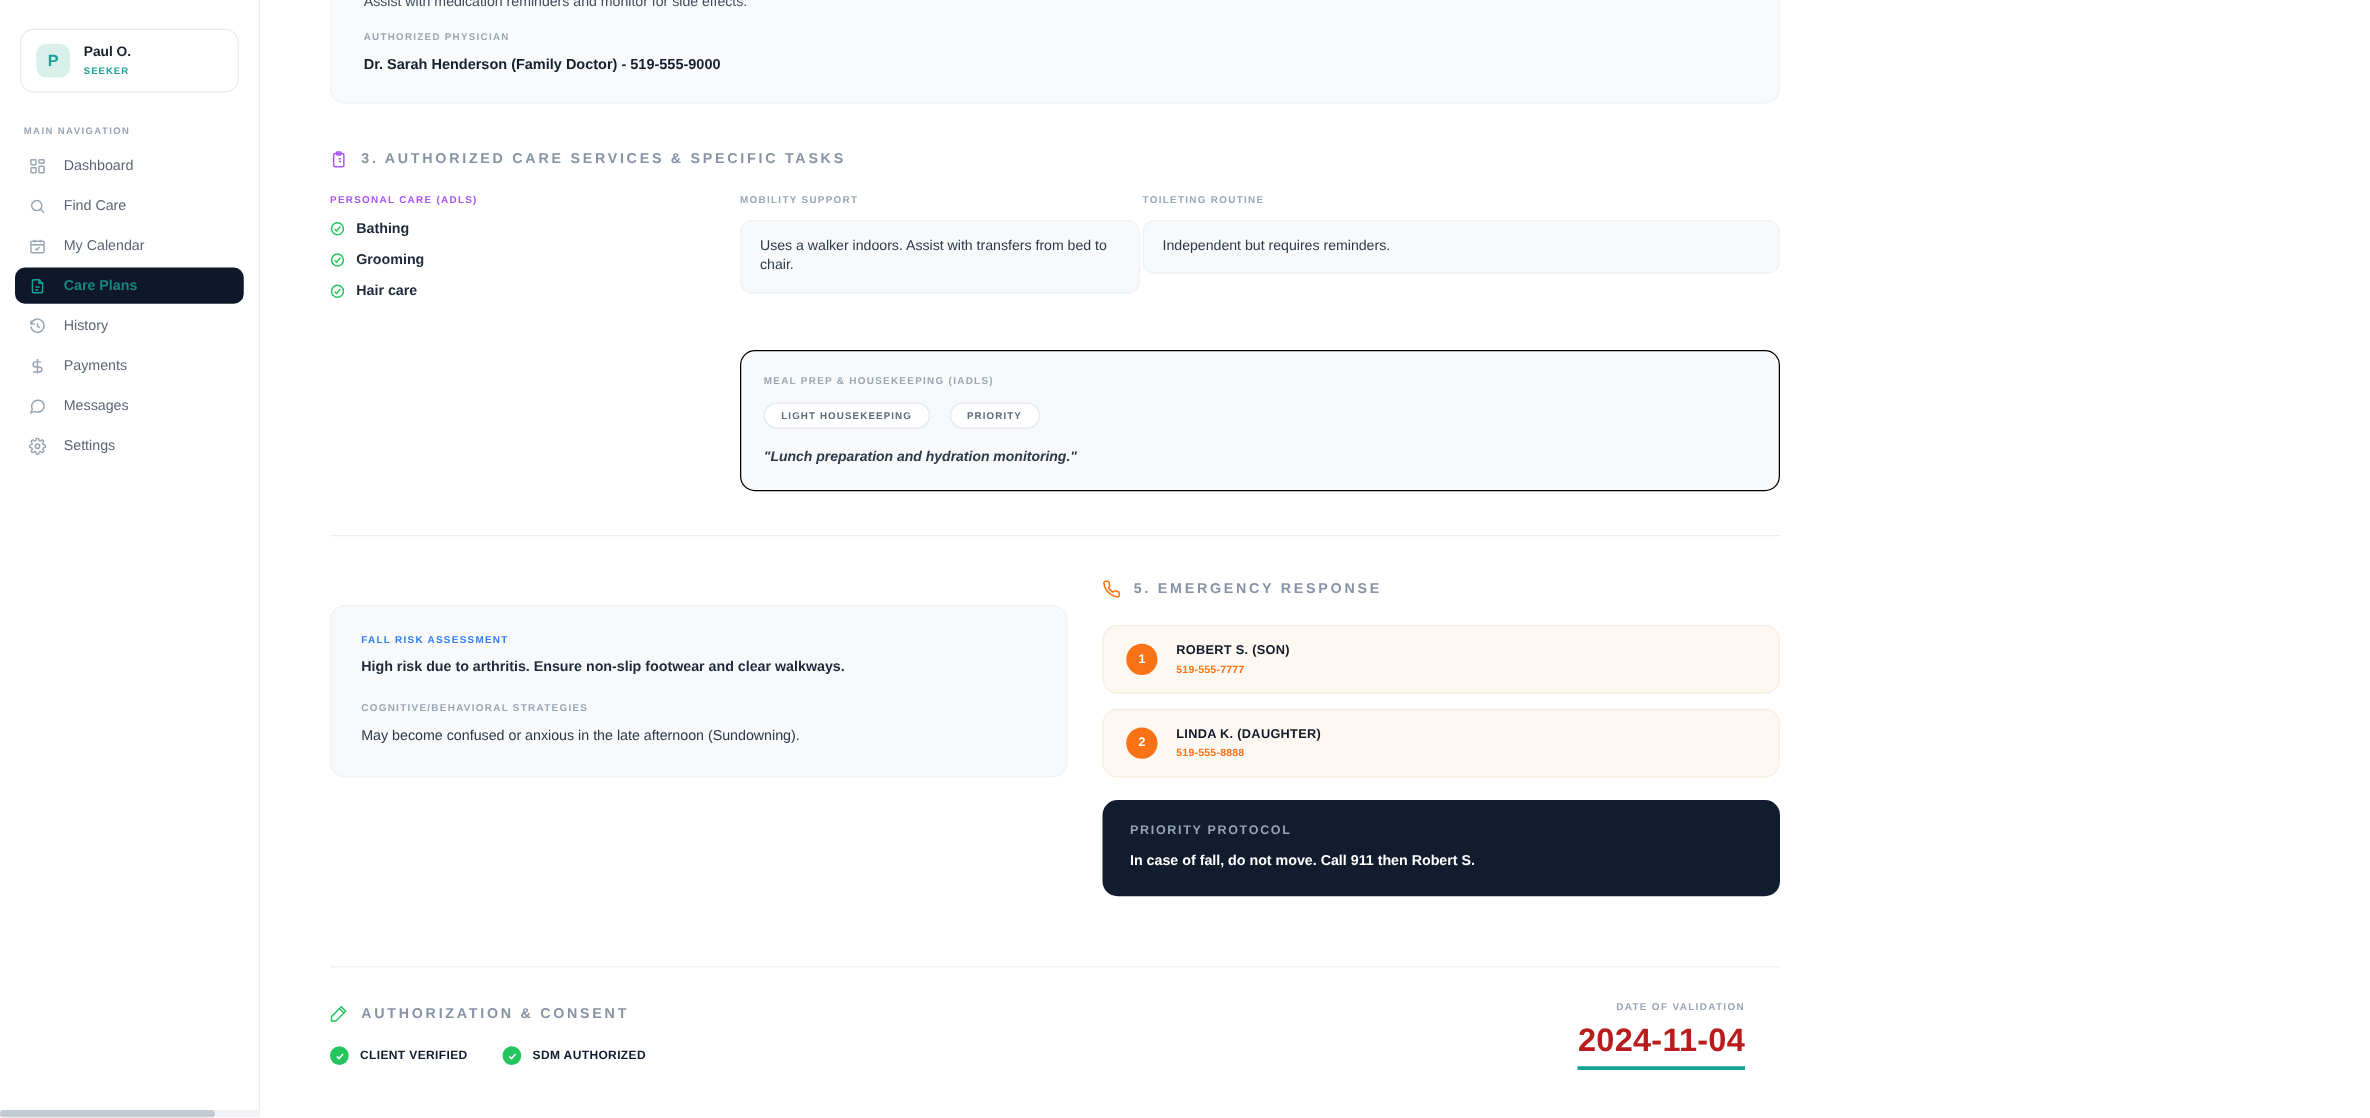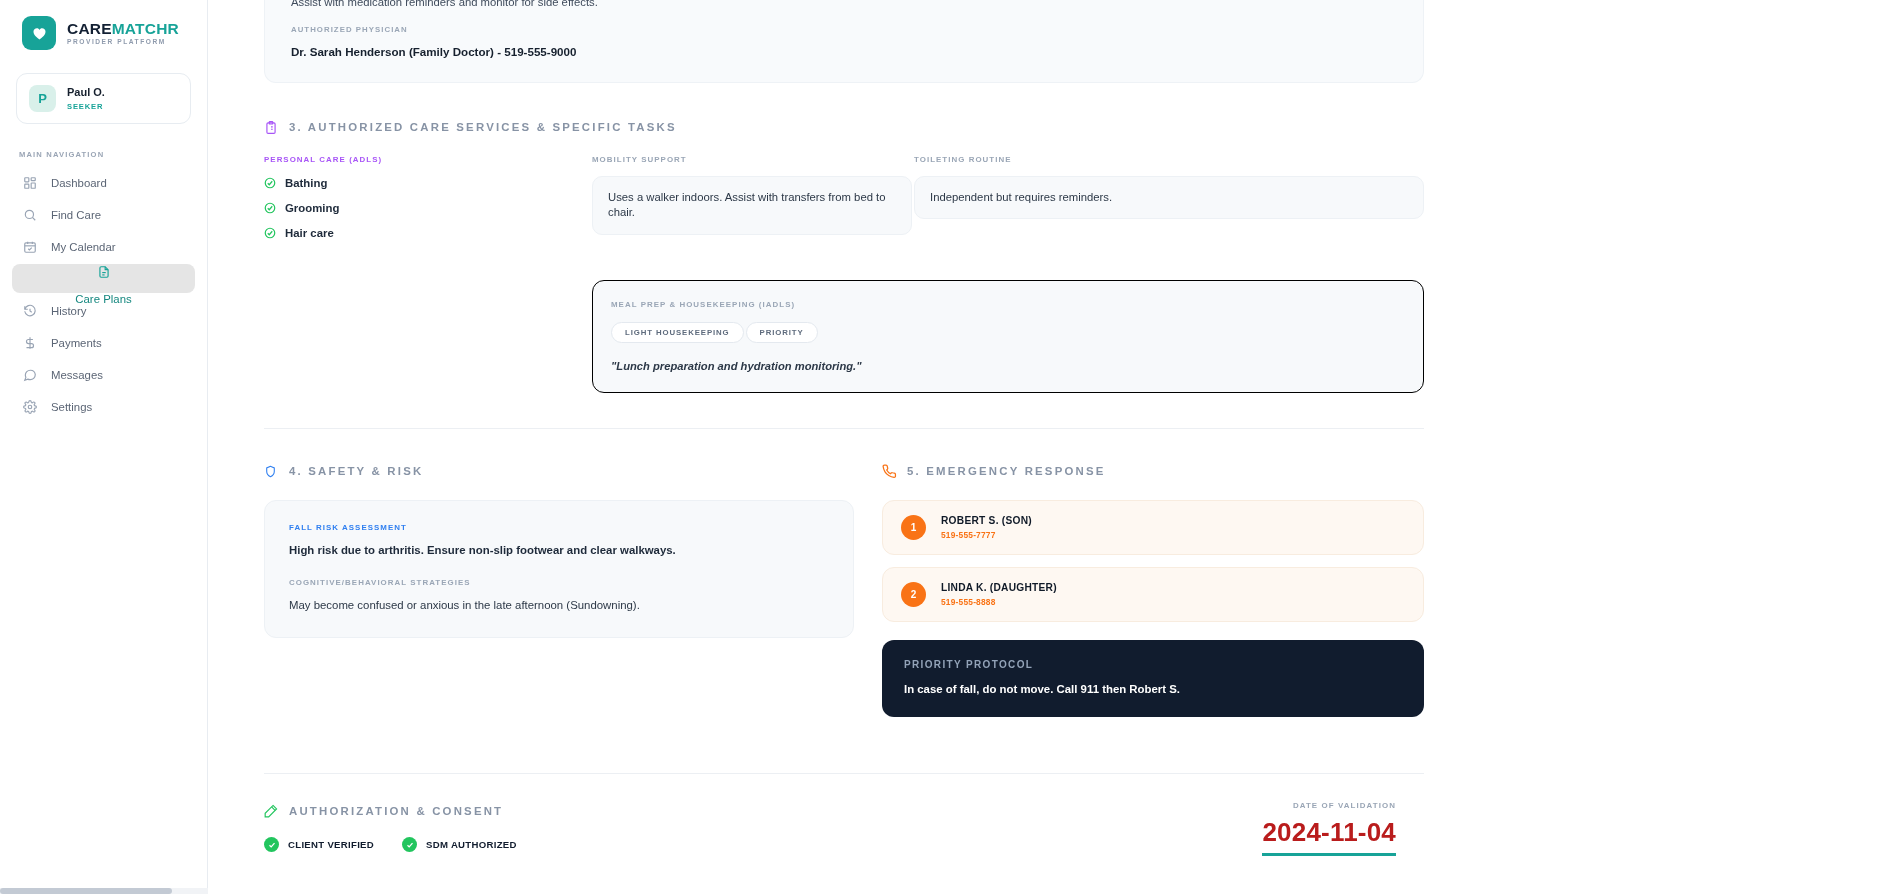--- a/index.html
+++ b/index.html
@@ -130,24 +130,23 @@
     font-size: 11.4px;
     cursor: pointer;
   }
   .nav-item .ico {
     width: 15px; height: 15px;
     display: flex; align-items: center; justify-content: center;
     color: #99a4b4; flex: none;
   }
   .nav-item .ico svg { display: block; }
   .nav-item.active {
-    background: #e5e5e5;
+    background: #0f172a;
     color: #14877f;
-    font-weight: 400;
-    flex-direction: column;
+    font-weight: 700;
   }
   .nav-item.active .ico { color: #17a398; }
 
   
   .main {
     flex: 1;
     height: 894px;
     background: #ffffff;
     position: relative;
     overflow: hidden;
@@ -254,21 +253,21 @@
   }
 
   .iadl-card {
     background: #f7f9fb;
     border: 1px solid #000000;
     border-radius: 12px;
     padding: 19px 18px 20px 18px;
     margin-top: 28px;
     grid-column: 2 / span 2;
   }
-  .tags { display: flex; gap: 2px; margin-top: 13px; }
+  .tags { display: flex; gap: 16px; margin-top: 13px; }
   .tag {
     background: #ffffff;
     border: 1px solid #e4e9ef;
     border-radius: 20px;
     padding: 5px 13px;
     font-size: 7.8px;
     font-weight: 700;
     letter-spacing: 0.9px;
     color: #5e6b7d;
     white-space: nowrap;
@@ -424,33 +423,20 @@
     border-radius: 3px;
   }
 </style>
 </head>
 <body>
 
 <div class="app">
 
   <aside class="sidebar">
 
-    <div class="brand">
-      <div class="brand-mark">
-        <svg width="17" height="17" viewBox="0 0 24 24" fill="#ffffff">
-          <path d="M12 20.5C12 20.5 3.5 15.2 3.5 9.6c0-2.8 2.2-4.9 4.8-4.9 1.7 0 3.1.9 3.7 2.2.6-1.3 2-2.2 3.7-2.2 2.6 0 4.8 2.1 4.8 4.9 0 5.6-8.5 10.9-8.5 10.9z"></path>
-        </svg>
-      </div>
-      <div class="brand-text">
-        <div class="brand-name">
-          <span class="b1">CARE</span><span class="b2">MATCHR</span>
-        </div>
-        <div class="brand-sub">PROVIDER PLATFORM</div>
-      </div>
-    </div>
 
     <div class="user-card">
       <div class="avatar">P</div>
       <div>
         <div class="user-name">Paul O.</div>
         <div class="user-role">SEEKER</div>
       </div>
     </div>
 
     <div class="nav-heading">MAIN NAVIGATION</div>
@@ -631,28 +617,20 @@
             </div>
 
           </div>
         </section>
 
         <div class="divider"></div>
 
         <div class="two-col">
 
           <section>
-            <div class="sec-head">
-              <span class="sec-icon">
-                <svg width="13" height="15" viewBox="0 0 24 24" fill="none" stroke="#2f7ff0" stroke-width="2">
-                  <path d="M12 2.5 5 5.5v6c0 5 3 8.4 7 10 4-1.6 7-5 7-10v-6z"></path>
-                </svg>
-              </span>
-              <span class="sec-title">4. SAFETY &amp; RISK</span>
-            </div>
 
             <div class="risk-card">
               <div class="lbl blue">FALL RISK ASSESSMENT</div>
               <div class="risk-body">High risk due to arthritis. Ensure non-slip footwear and clear walkways.</div>
               <div class="risk-block-2">
                 <div class="lbl">COGNITIVE/BEHAVIORAL STRATEGIES</div>
                 <div class="risk-body light">May become confused or anxious in the late afternoon (Sundowning).</div>
               </div>
             </div>
           </section>

